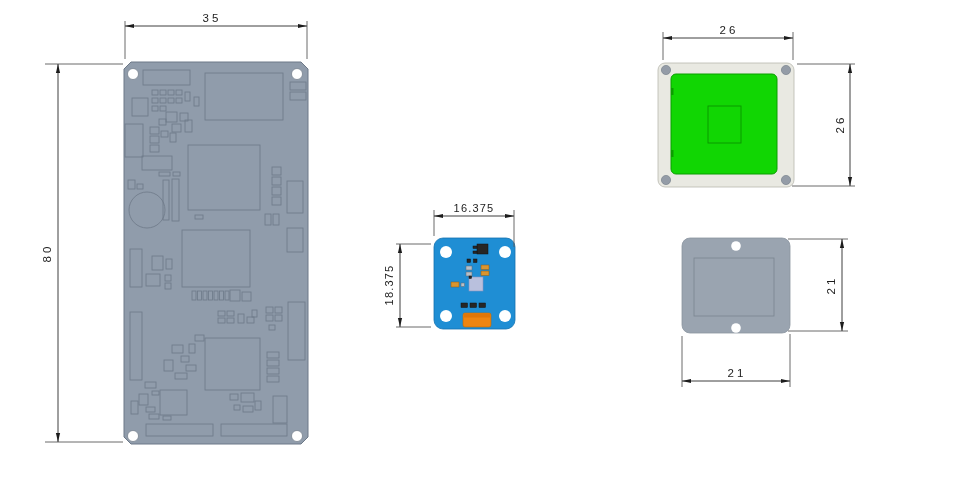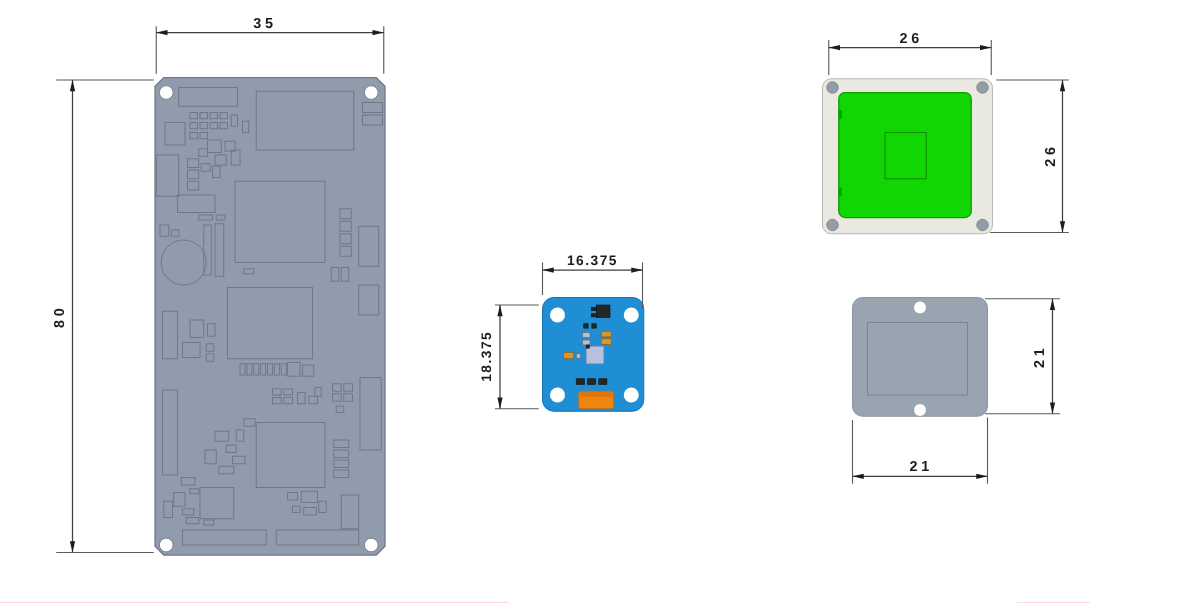--- a/index.html
+++ b/index.html
@@ -1,22 +1,21 @@
 <!DOCTYPE html>
 <html><head>
 <meta charset="utf-8">
 <style>
   html,body{margin:0;padding:0;background:#ffffff;}
   .canvas{
     position:relative;
     width:872px;height:482px;
-    background:#ec4899;
+    background:#4d7c0f;
     font-family:"Liberation Sans", sans-serif;
     overflow:hidden;
-    font-weight:bold;
   }
   svg{display:block;}
   .ext-line{stroke:#5a5a5a;stroke-width:0.9;fill:none;}
   .dim-line{stroke:#3f3f3f;stroke-width:1;fill:none;}
   .arrow{fill:#1c1c1c;stroke:none;}
   .dim-text{
     font-family:"Liberation Sans", sans-serif;
     font-size:11.5px;fill:#1c1c1c;letter-spacing:3px;
   }
   .dim-text-dec{

